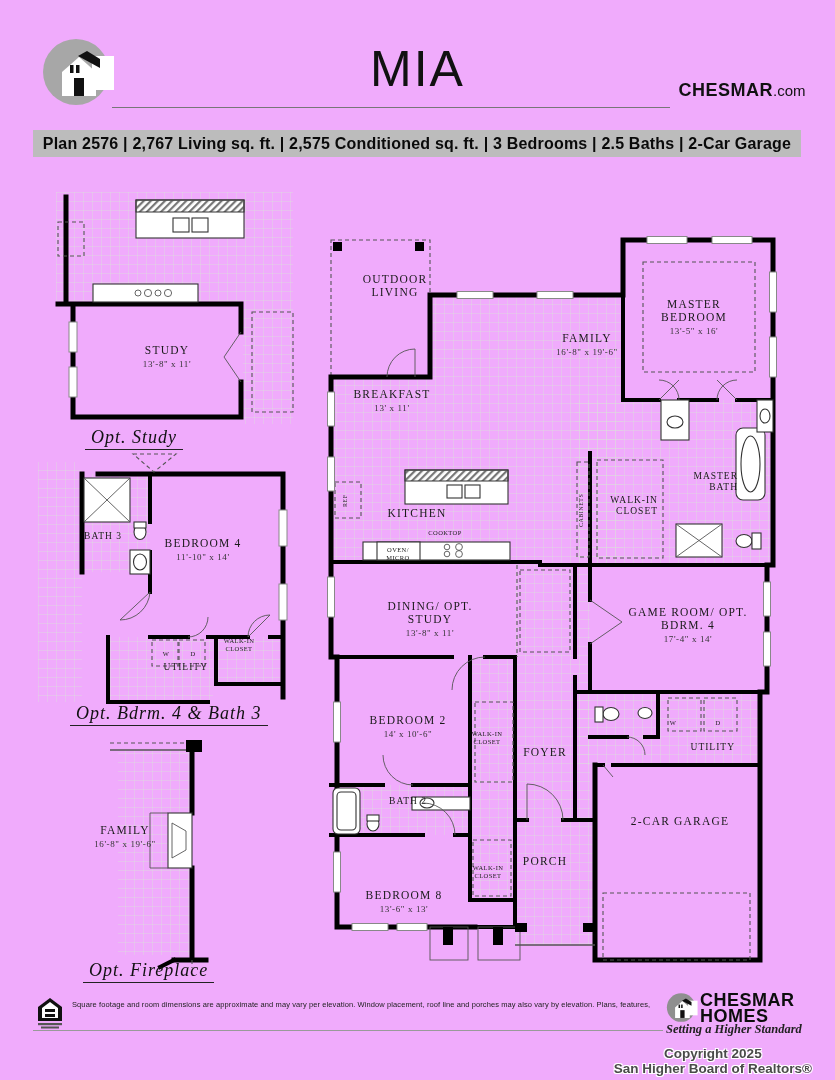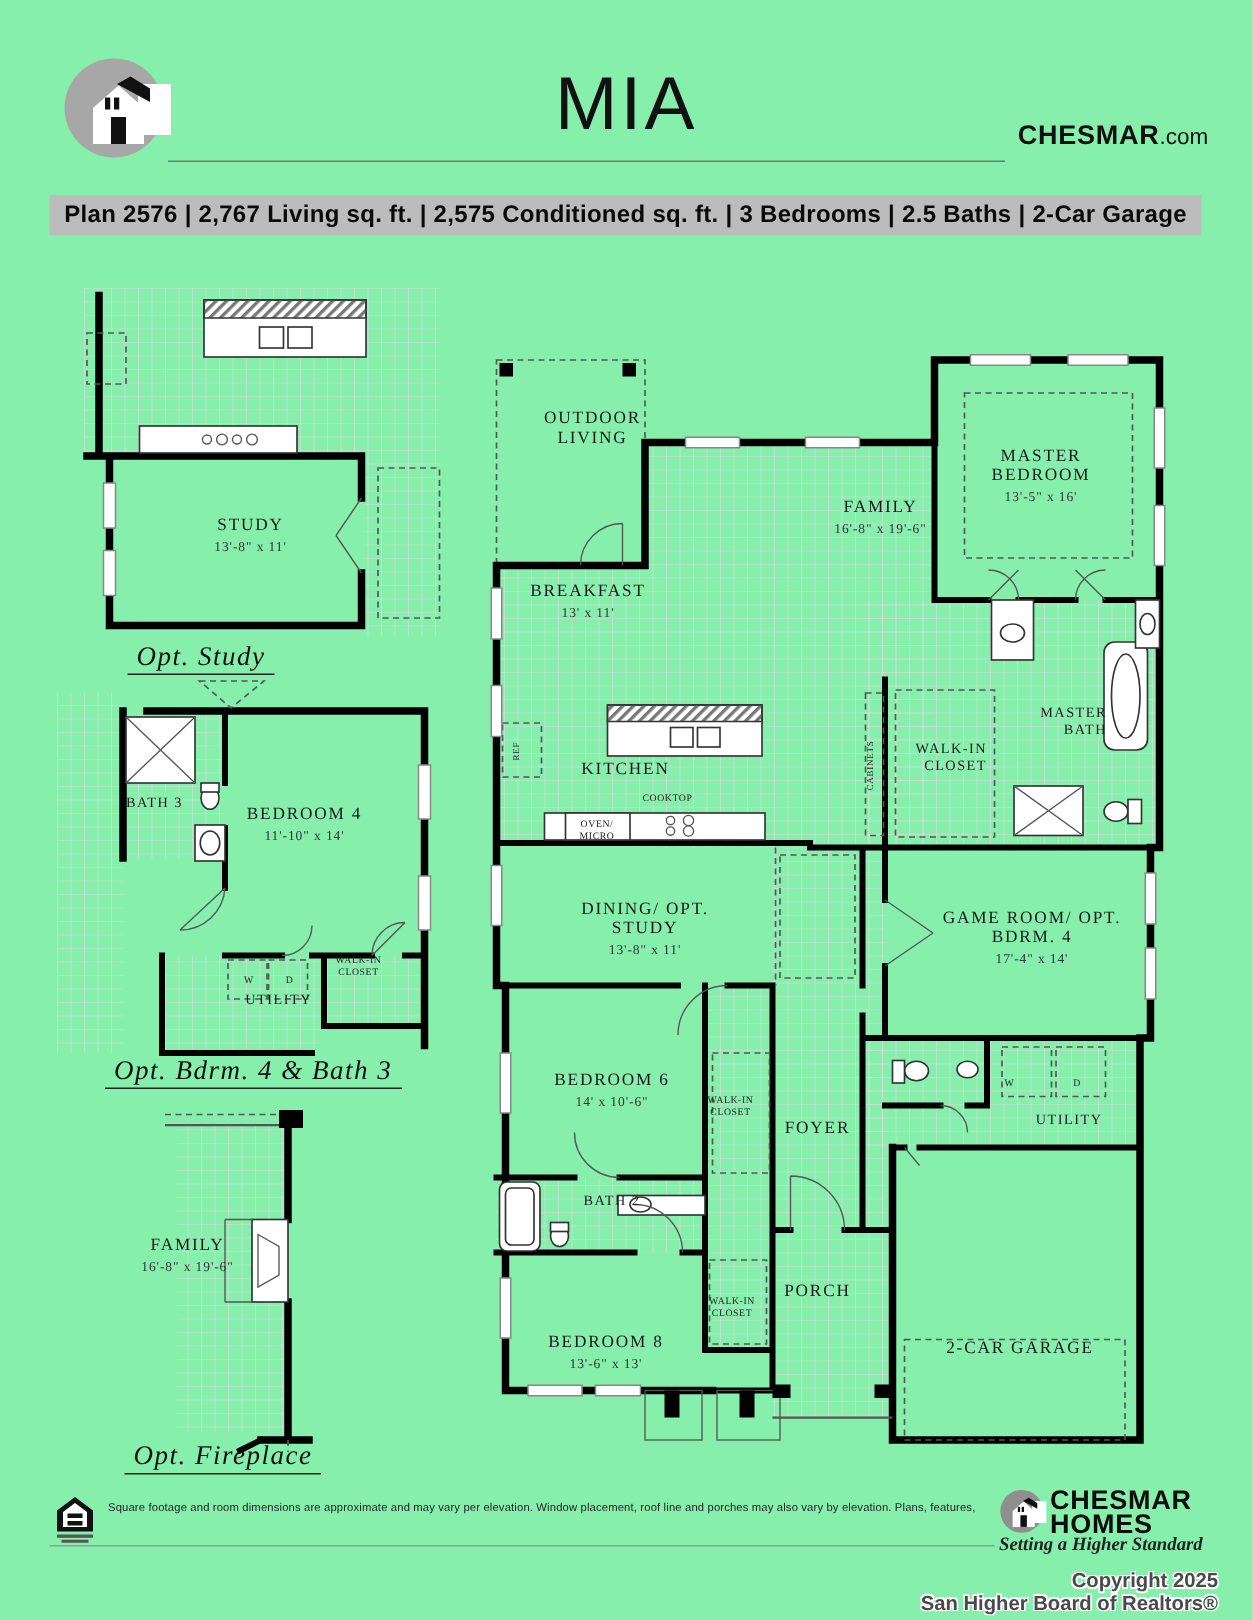--- a/index.html
+++ b/index.html
@@ -1,17 +1,17 @@
 <!DOCTYPE html>
 <html><head>
 <meta charset="utf-8">
 <style>
   * { margin:0; padding:0; box-sizing:border-box; }
   body { background:#fff; }
-  .page { width:835px; height:1080px; position:relative; background:#86efac;
+  .page { width:835px; height:1080px; position:relative; background:#f0abfc;
           font-family:"Liberation Sans", sans-serif; overflow:hidden; }
   .abs { position:absolute; }
 
   
   .title { top:40px; left:0; right:0; text-align:center; font-size:50px; font-weight:400;
            letter-spacing:2px; color:#111; font-family:"Liberation Sans",sans-serif; }
   .hdr-line { top:107px; left:112px; width:558px; height:1px; background:#777; }
   .site { top:80px; left:672px; width:140px; text-align:center; color:#111; }
   .site b { font-size:18px; letter-spacing:0.5px; }
   .site span { font-size:15px; }
@@ -47,21 +47,21 @@
   .gridfill { fill:url(#g); }
 
   
   .disc { top:1000px; left:72px; width:592px; font-size:7.5px; line-height:10.5px;
           color:#222; letter-spacing:0.1px; }
   .foot-line { top:1030px; left:33px; width:630px; height:1px; background:#999; }
   .flogo-text { top:992px; left:700px; font-weight:bold; color:#0d0d0d; font-size:18px;
                 line-height:16px; letter-spacing:0.5px; }
   .tagline { top:1022px; left:666px; width:150px; font-family:"Liberation Serif",serif;
              font-style:italic; font-weight:600; font-size:12.5px; color:#222; }
-  .copyright { top:1046px; right:23px; text-align:right; font-weight:bold; font-size:13.5px;
+  .copyright { top:1046px; right:23px; text-align:center; font-weight:bold; font-size:13.5px;
                line-height:15px; color:#4a4a4a;
                text-shadow:-1px -1px 0 #fff, 1px -1px 0 #fff, -1px 1px 0 #fff, 1px 1px 0 #fff; }
 </style>
 </head>
 <body>
 
 <div class="page">
 
   <svg width="0" height="0">
     <defs>
@@ -346,40 +346,40 @@
   <div class="abs sm" style="left:420px;top:529px;width:50px">COOKTOP</div>
   <div class="abs room" style="left:383px;top:600px;width:94px">
     <div class="nm">DINING/ OPT. STUDY</div>
     <div class="dm">13'-8" x 11'</div>
     </div>
   <div class="abs room" style="left:628px;top:606px;width:120px">
     <div class="nm">GAME ROOM/ OPT. BDRM. 4</div>
     <div class="dm">17'-4" x 14'</div>
     </div>
   <div class="abs room" style="left:358px;top:714px;width:100px">
-    <div class="nm">BEDROOM 6</div>
+    <div class="nm">BEDROOM 2</div>
     <div class="dm">14' x 10'-6"</div>
     </div>
   <div class="abs sm" style="left:469px;top:730px;width:36px">WALK-IN CLOSET</div>
   <div class="abs room" style="left:505px;top:746px;width:80px">
     <div class="nm">FOYER</div>
     </div>
   <div class="abs sm" style="left:667px;top:719px;width:12px">W</div>
   <div class="abs sm" style="left:712px;top:719px;width:12px">D</div>
   <div class="abs md" style="left:665px;top:742px;width:70px">UTILITY</div>
   <div class="abs md" style="left:387px;top:796px;width:40px">BATH 2</div>
   <div class="abs room" style="left:505px;top:855px;width:80px">
     <div class="nm">PORCH</div>
     </div>
   <div class="abs sm" style="left:470px;top:864px;width:36px">WALK-IN CLOSET</div>
   <div class="abs room" style="left:354px;top:889px;width:100px">
     <div class="nm">BEDROOM 8</div>
     <div class="dm">13'-6" x 13'</div>
     </div>
-  <div class="abs room" style="left:610px;top:893px;width:140px">
+  <div class="abs room" style="left:610px;top:815px;width:140px">
     <div class="nm">2-CAR GARAGE</div>
     </div>
 
   <svg style="left:36px;top:997px" width="28" height="34" viewBox="0 0 28 34">
     <polygon points="2,10 14,1 26,10 26,24 2,24" fill="#111"></polygon>
     <polygon points="6,11 14,5 22,11 22,21 6,21" fill="#fff"></polygon>
     <rect x="9" y="12" width="10" height="3" fill="#111"></rect>
     <rect x="9" y="17" width="10" height="3" fill="#111"></rect>
     <rect x="2" y="26" width="24" height="2.2" fill="#555"></rect>
     <rect x="5" y="29.5" width="18" height="2" fill="#555"></rect>

